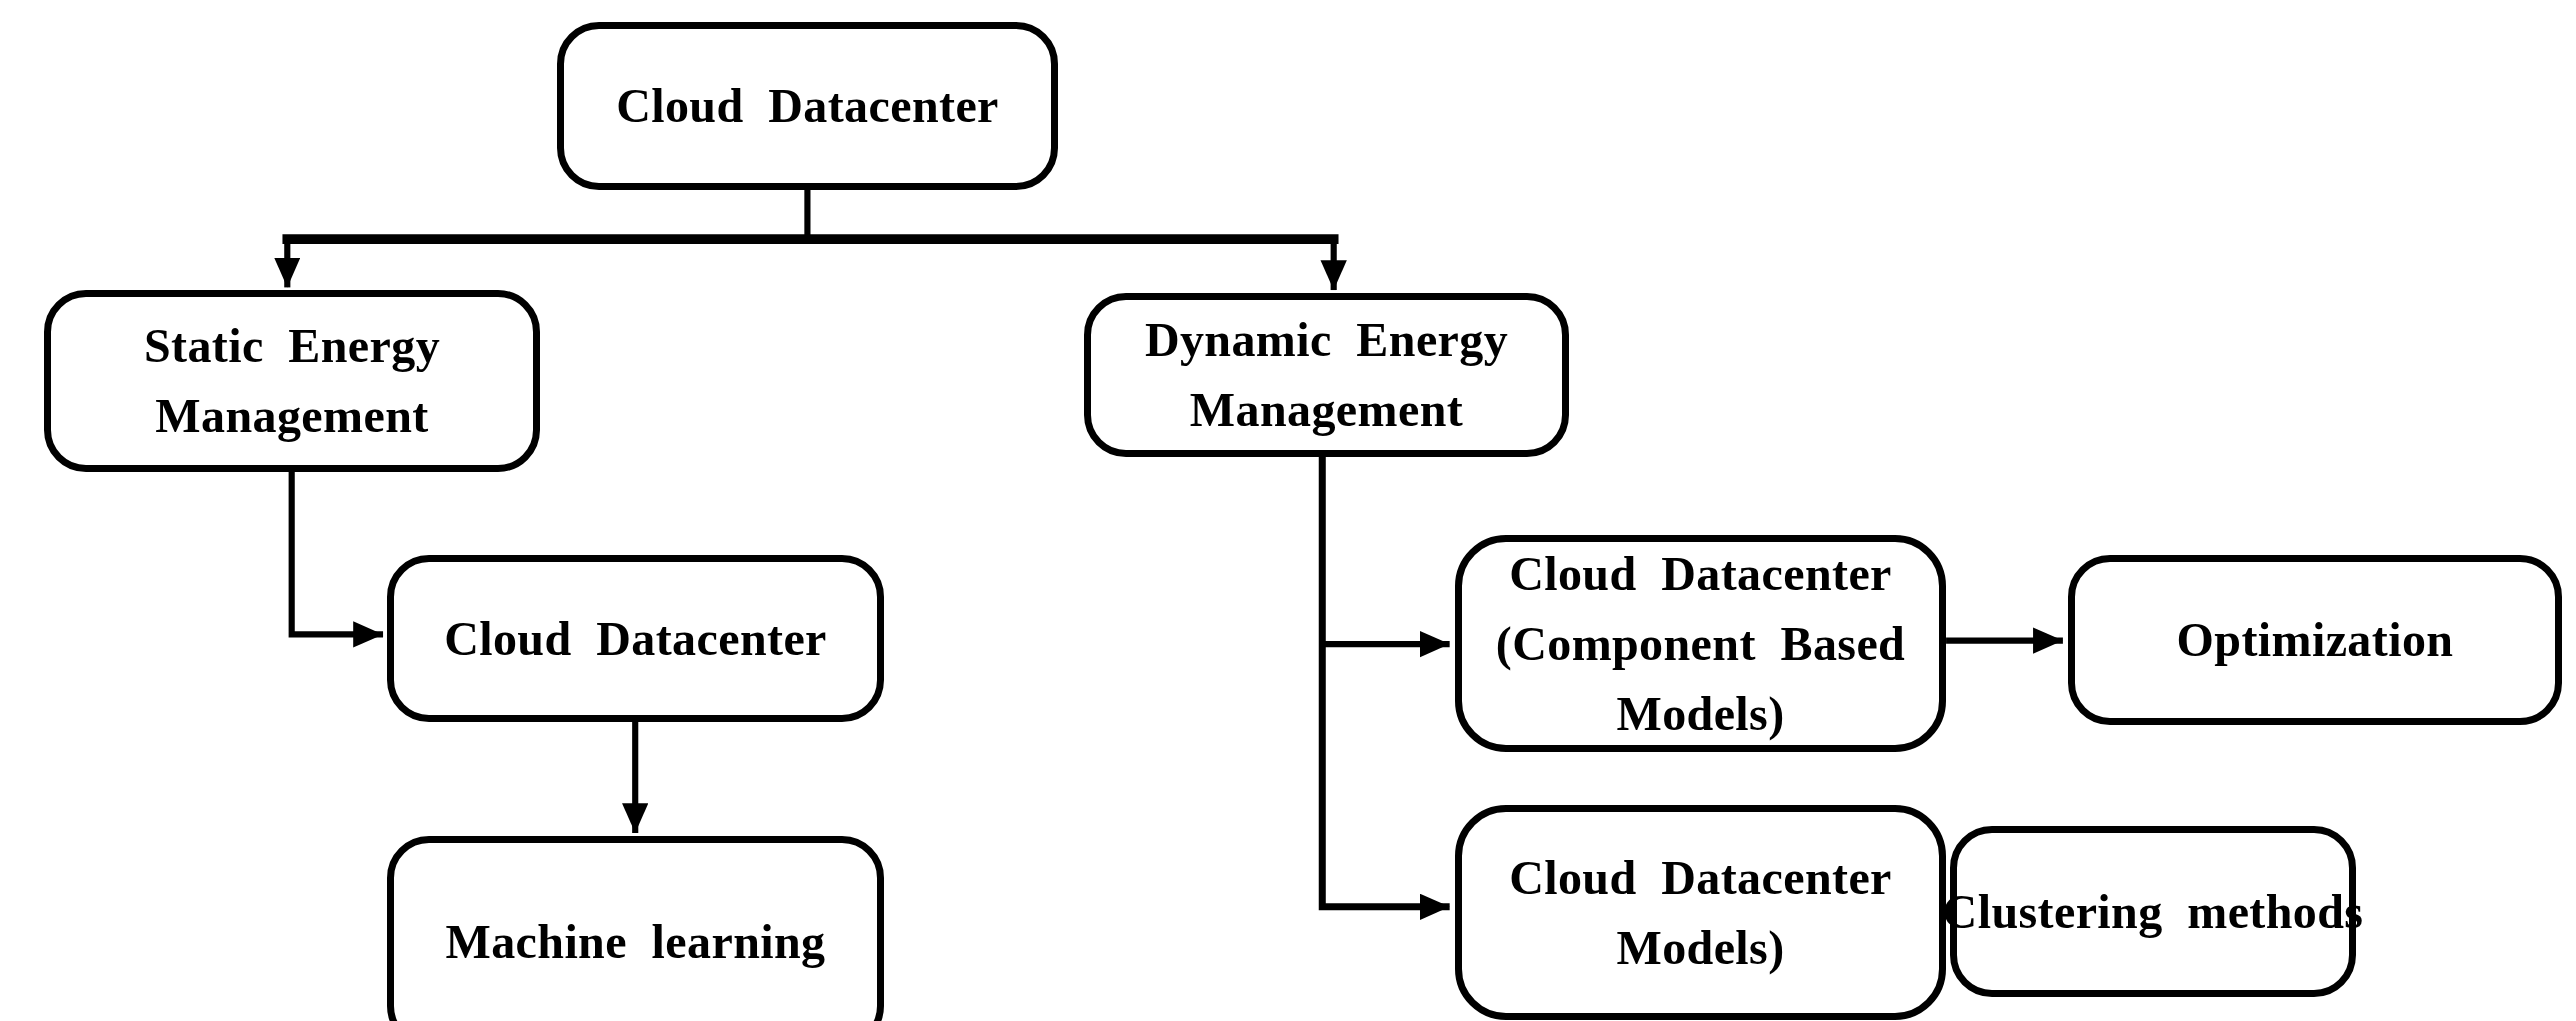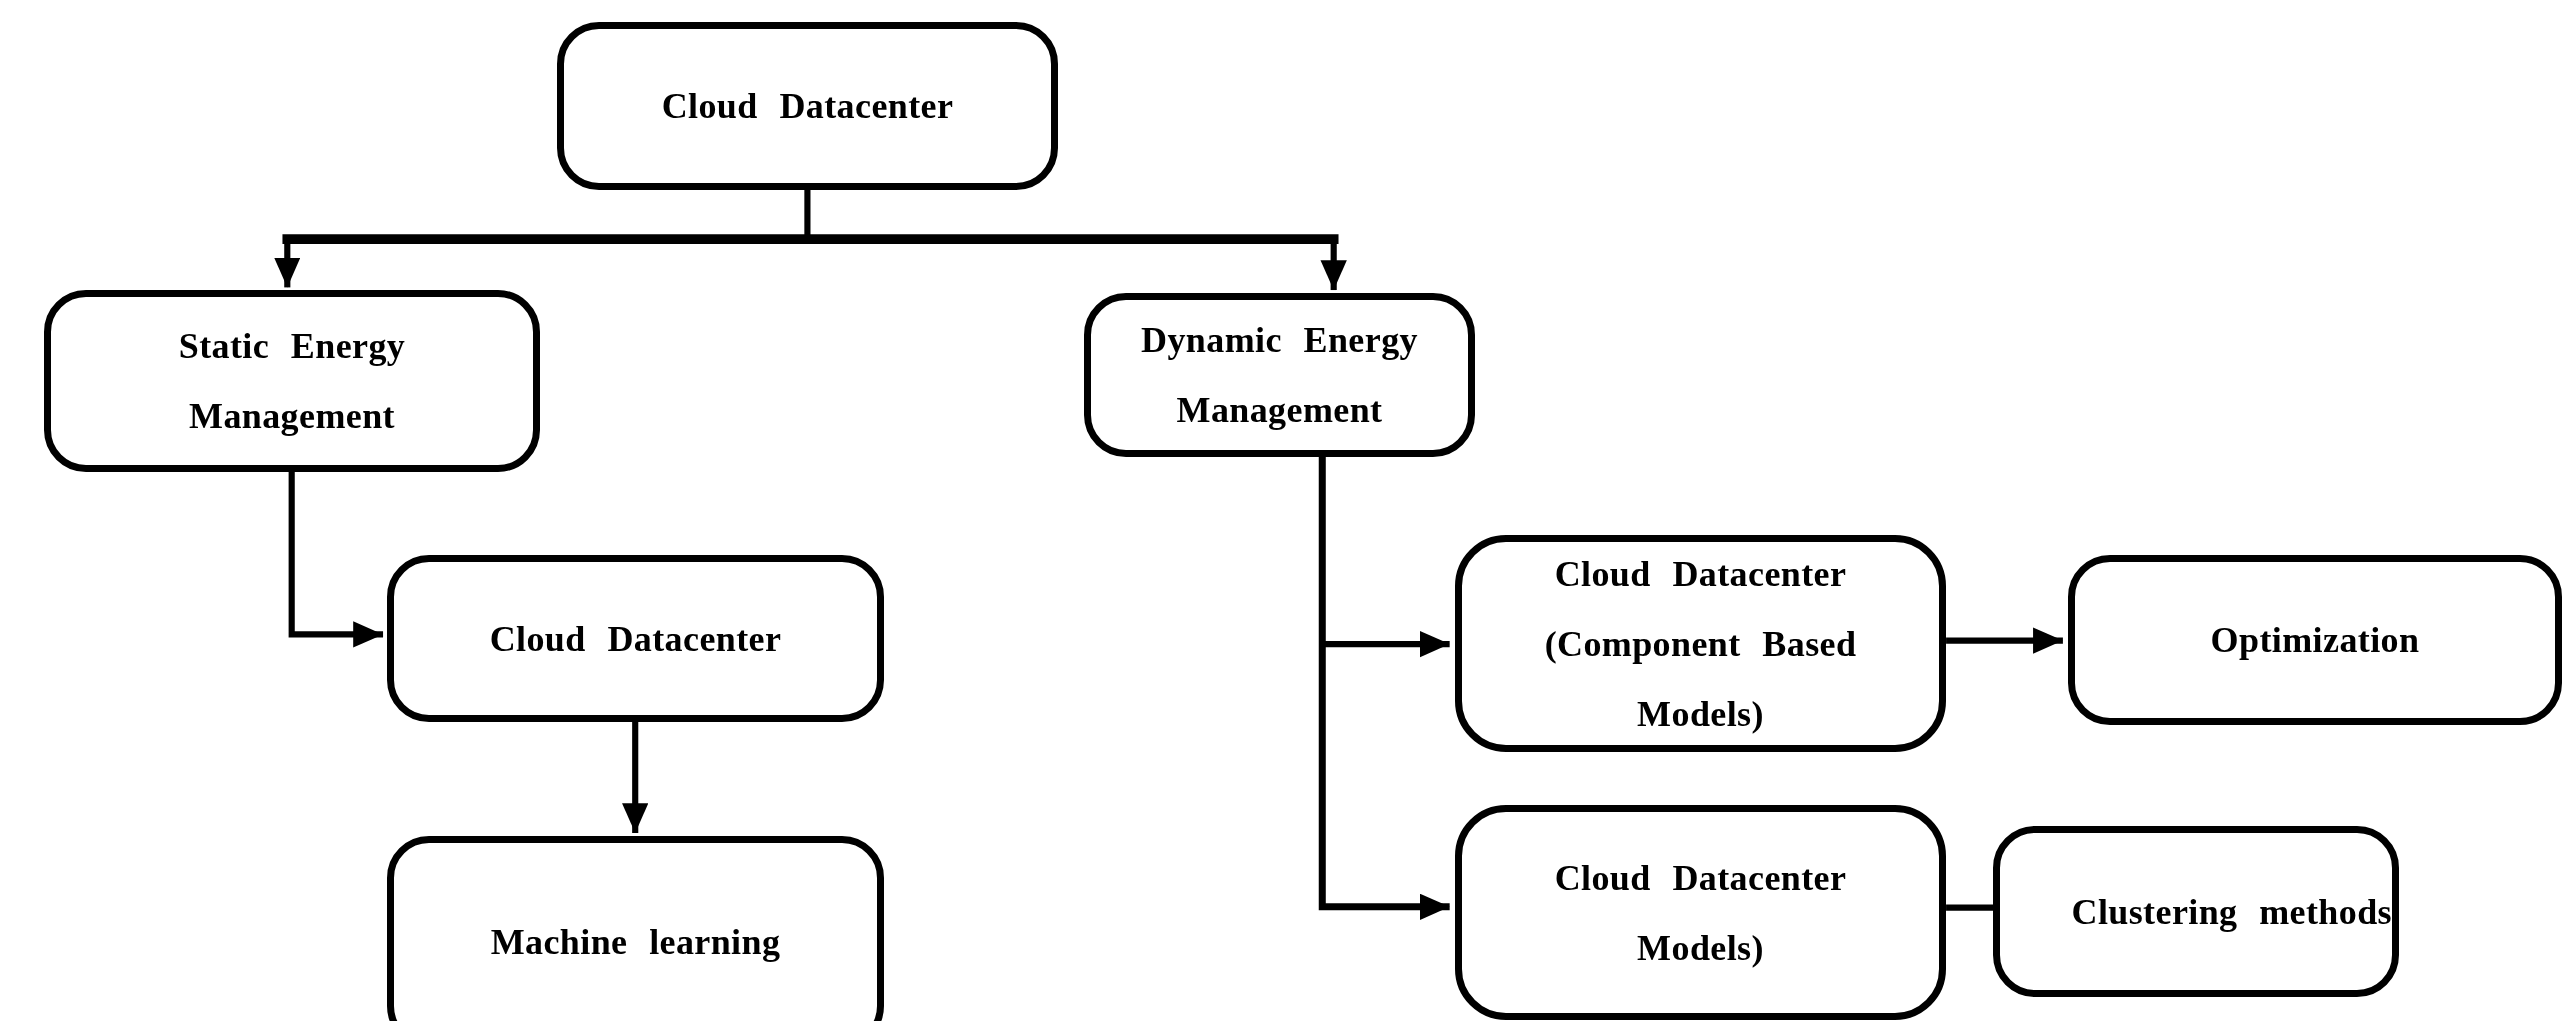--- a/index.html
+++ b/index.html
@@ -23,37 +23,37 @@
     background: #ffffff;
     border: 7px solid #000000;
     border-radius: 42px;
     display: flex;
     flex-direction: column;
     align-items: center;
     justify-content: center;
     text-align: center;
     color: #000000;
     font-weight: 700;
-    font-size: 36px;
+    font-size: 48px;
     line-height: 70px;
     word-spacing: 12.3px;
     letter-spacing: 0.4px;
     white-space: nowrap;
   }
   .node.big-radius { border-radius: 51px; }
   .node-line { display: block; }
   #n-cloud        { left: 557px;  top: 22px;  width: 501px; height: 168px; }
   #n-static       { left: 44px;   top: 290px; width: 496px; height: 182px; }
-  #n-dynamic      { left: 1084px; top: 293px; width: 391px; height: 164px; }
+  #n-dynamic      { left: 1084px; top: 293px; width: 485px; height: 164px; }
   #n-historical   { left: 387px;  top: 555px; width: 497px; height: 167px; }
   #n-machine      { left: 387px;  top: 836px; width: 497px; height: 212px; }
   #n-component    { left: 1455px; top: 535px; width: 491px; height: 217px; }
   #n-optimization { left: 2068px; top: 555px; width: 494px; height: 170px; }
   #n-node         { left: 1455px; top: 805px; width: 491px; height: 215px; }
-  #n-clustering   { left: 1993px; top: 826px; width: 406px; height: 171px; align-items: flex-end; }
+  #n-clustering   { left: 1950px; top: 826px; width: 406px; height: 171px; }
 </style>
 </head>
 <body>
 
 <div id="canvas">
 
   <svg id="connectors" viewBox="0 0 2932 1163" xmlns="http://www.w3.org/2000/svg">
     <defs>
       <marker id="arrow" markerWidth="38" markerHeight="34" refX="34" refY="15" orient="auto" markerUnits="userSpaceOnUse">
         <path d="M0,0 L34,15 L0,30 Z" fill="#000000"></path>

